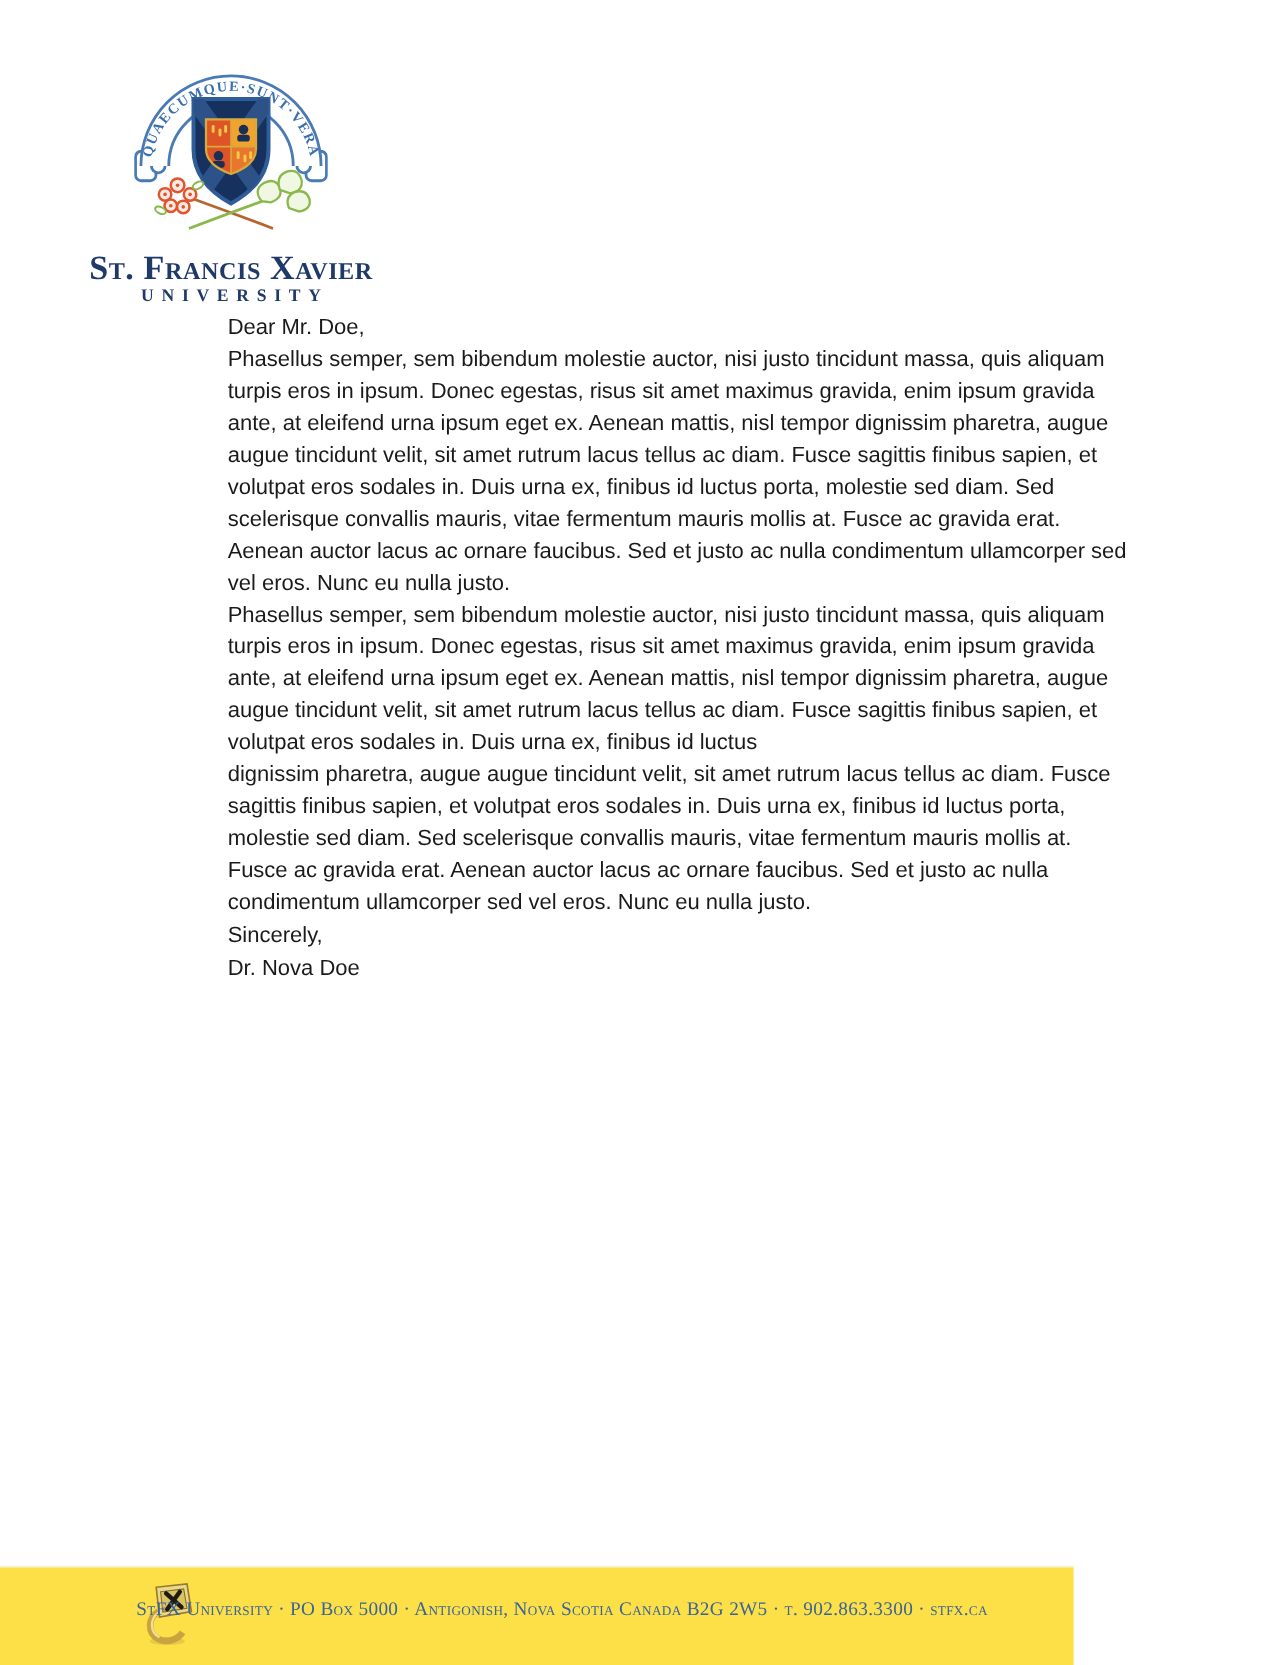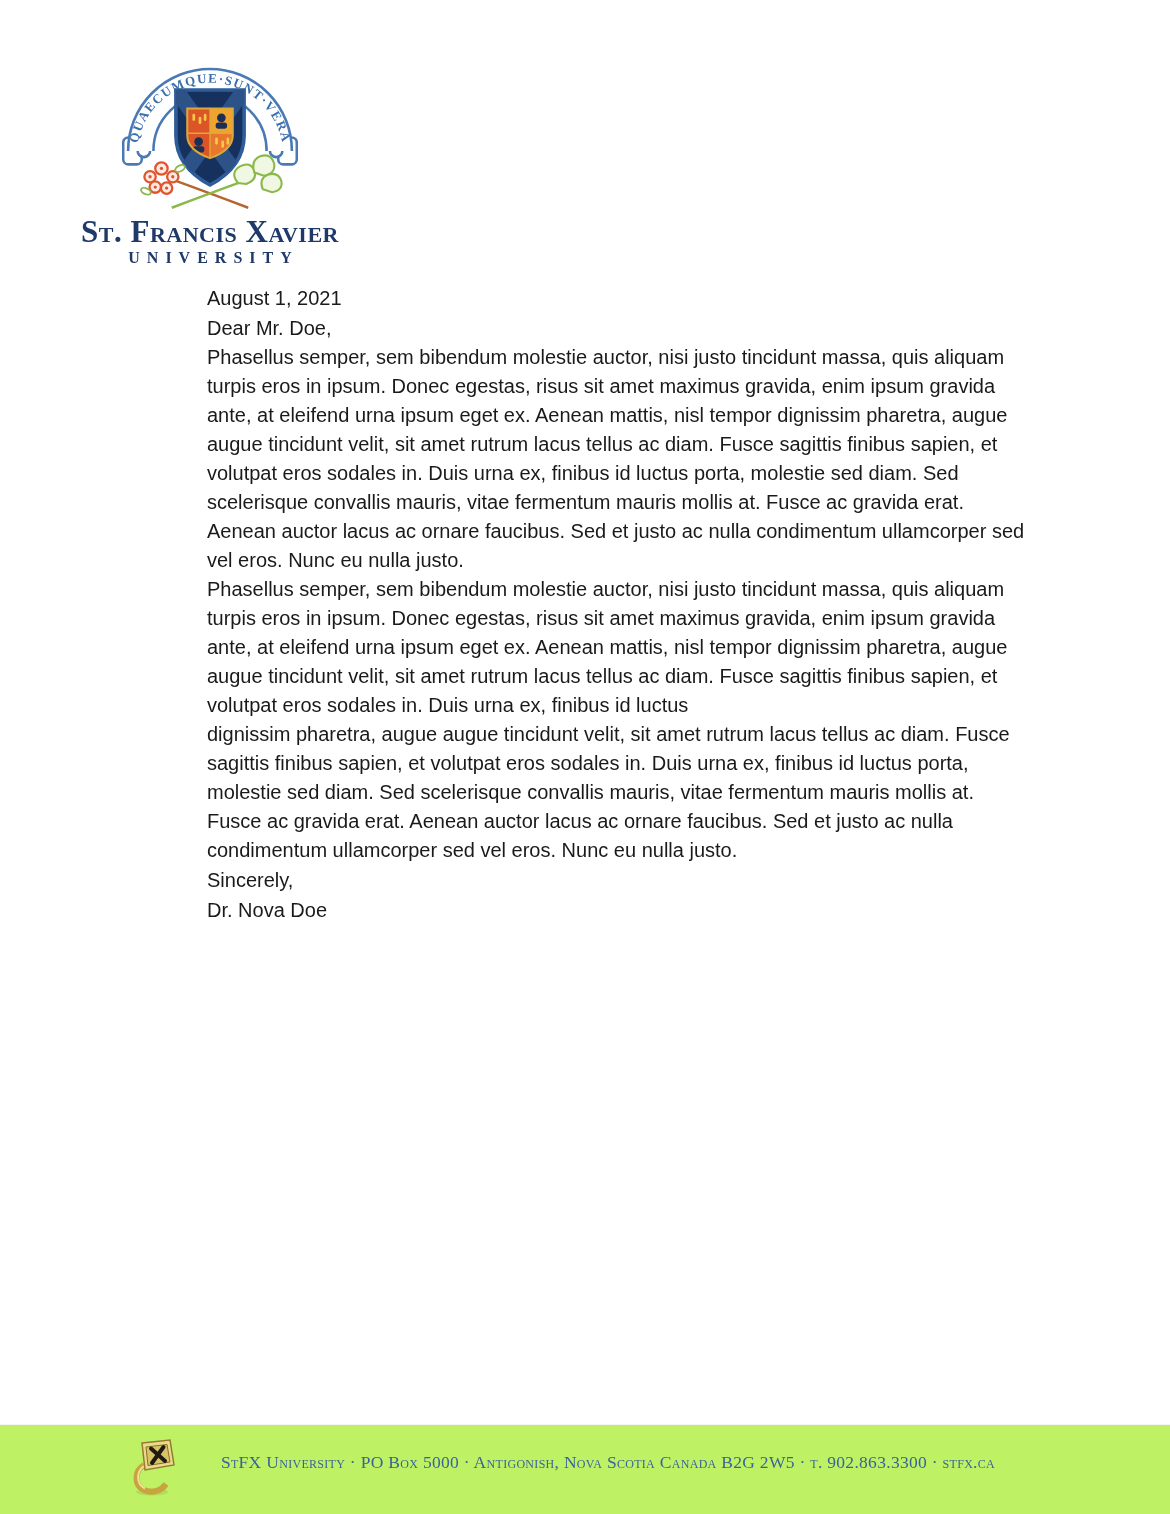--- a/index.html
+++ b/index.html
@@ -11,21 +11,21 @@
     font-family:"Liberation Sans","DejaVu Sans",sans-serif;
     color:#1a1a1a;
   }
   
   .letterhead{
     position:absolute;left:74px;top:30px;width:272px;
     text-align:center;
   }
   .crest{display:block;margin:0 auto;}
   .wordmark{
-    margin-top:0;
+    margin-top:12px;
     font-family:"Liberation Serif","DejaVu Serif",serif;
     font-variant:small-caps;
     font-weight:bold;
     font-size:31px;
     line-height:32px;
     letter-spacing:0.5px;
     color:#1f3a68;
     white-space:nowrap;
   }
   .wordmark-sub{
@@ -47,22 +47,22 @@
   }
   .letter-body p{margin:0;}
   .date{line-height:30px;margin:0 0 58px 0;}
   .recipient{line-height:31px;white-space:pre-line;margin:0 0 27px 0;}
   .salutation{line-height:30px;margin:0 0 52px 0;}
   .para{line-height:29px;margin:0 0 27px 0;}
   .closing{line-height:30px;margin:29px 0 29px 0;}
   .signature{line-height:30px;}
   
   .page-footer{
-    position:absolute;left:0;top:1424px;width:1170px;height:90px;
-    background:#bef264;
+    position:absolute;left:0;top:1424px;width:976px;height:90px;
+    background:#fde047;
     border-top:1px solid #f3f3ef;
   }
   .ring{position:absolute;left:132px;top:14px;}
   .footer-text{
     position:absolute;left:0;right:0;top:26px;
     text-align:center;
     padding-left:46px;
     font-family:"Liberation Serif","DejaVu Serif",serif;
     font-variant:small-caps;
     font-size:17.5px;
@@ -157,21 +157,20 @@
         <path d="M128 138 Q124 126 134 122 Q144 119 147 129 Q149 139 137 141 Z"></path>
         <path d="M136 154 Q132 144 141 140 Q151 137 154 146 Q156 155 145 157 Z"></path>
       </g>
     </svg>
 
     <div class="wordmark">St. Francis Xavier</div>
     <div class="wordmark-sub">University</div>
   </header>
 
   <main class="letter-body">
-    <p class="date">August 1, 2021</p>
     <p class="salutation">Dear Mr. Doe,</p>
     <p class="para">Phasellus semper, sem bibendum molestie auctor, nisi justo tincidunt massa, quis aliquam turpis eros in ipsum. Donec egestas, risus sit amet maximus gravida, enim ipsum gravida ante, at eleifend urna ipsum eget ex. Aenean mattis, nisl tempor dignissim pharetra, augue augue tincidunt velit, sit amet rutrum lacus tellus ac diam. Fusce sagittis finibus sapien, et volutpat eros sodales in. Duis urna ex, finibus id luctus porta, molestie sed diam. Sed scelerisque convallis mauris, vitae fermentum mauris mollis at. Fusce ac gravida erat. Aenean auctor lacus ac ornare faucibus. Sed et justo ac nulla condimentum ullamcorper sed vel eros. Nunc eu nulla justo.</p>
     <p class="para">Phasellus semper, sem bibendum molestie auctor, nisi justo tincidunt massa, quis aliquam turpis eros in ipsum. Donec egestas, risus sit amet maximus gravida, enim ipsum gravida ante, at eleifend urna ipsum eget ex. Aenean mattis, nisl tempor dignissim pharetra, augue augue tincidunt velit, sit amet rutrum lacus tellus ac diam. Fusce sagittis finibus sapien, et volutpat eros sodales in. Duis urna ex, finibus id luctus</p>
     <p class="para">dignissim pharetra, augue augue tincidunt velit, sit amet rutrum lacus tellus ac diam. Fusce sagittis finibus sapien, et volutpat eros sodales in. Duis urna ex, finibus id luctus porta, molestie sed diam. Sed scelerisque convallis mauris, vitae fermentum mauris mollis at. Fusce ac gravida erat. Aenean auctor lacus ac ornare faucibus. Sed et justo ac nulla condimentum ullamcorper sed vel eros. Nunc eu nulla justo.</p>
     <p class="closing">Sincerely,</p>
     <p class="signature">Dr. Nova Doe</p>
   </main>
 
   <footer class="page-footer">
     <svg class="ring" width="46" height="58" viewBox="0 0 46 58" aria-hidden="true">

